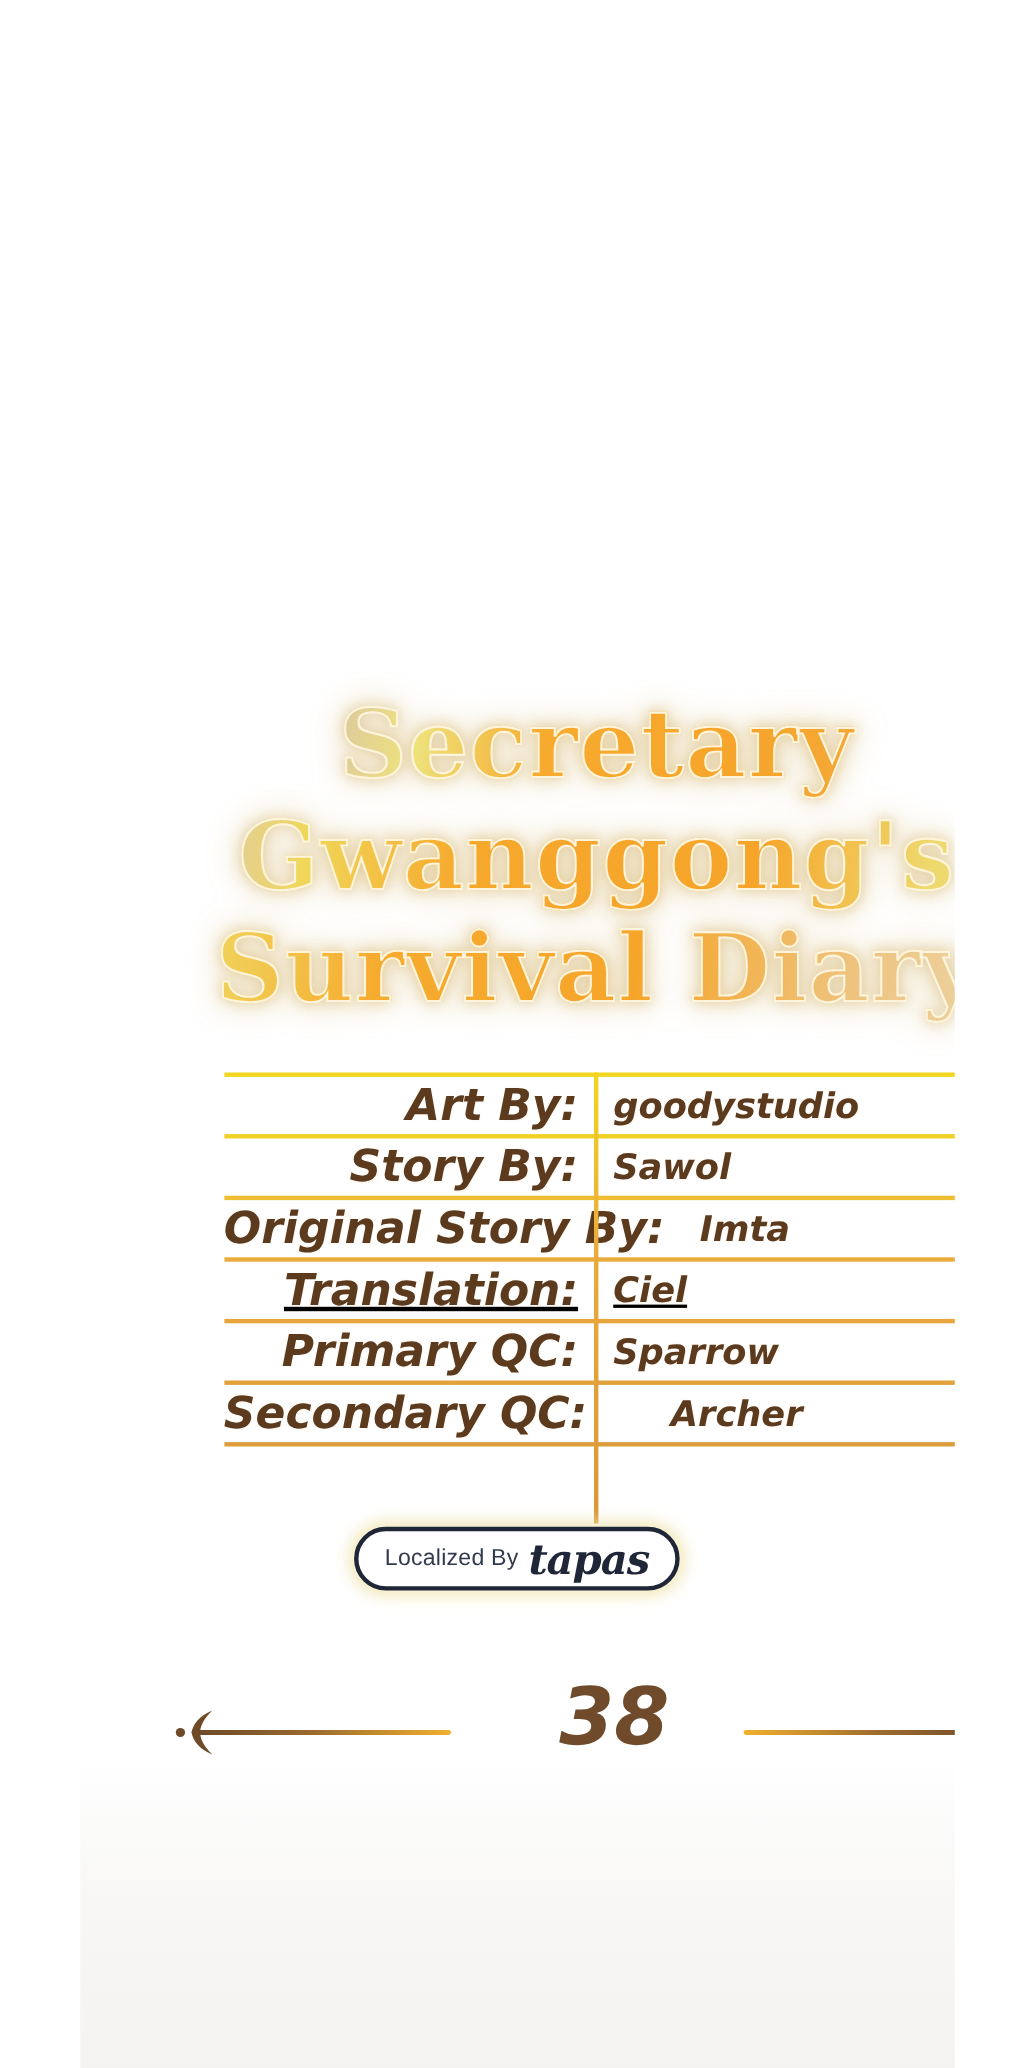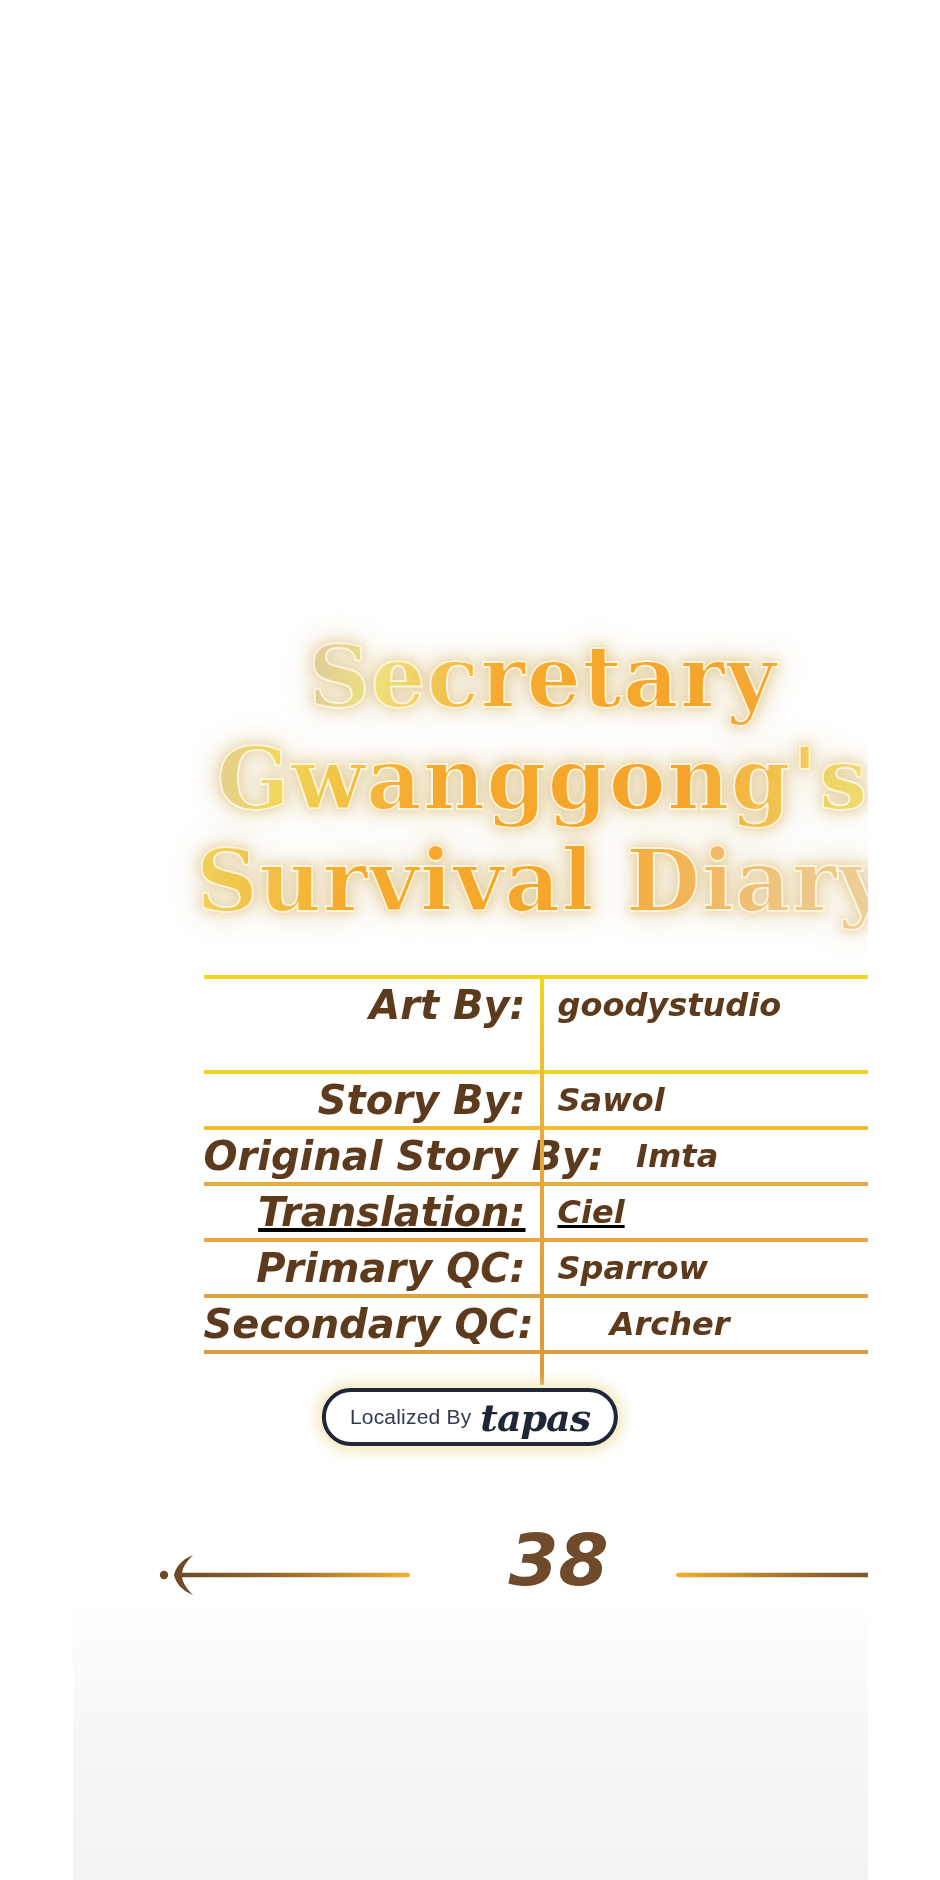--- a/index.html
+++ b/index.html
@@ -38,21 +38,21 @@
   .credits{
     position:absolute;left:131px;top:975px;width:674px;
   }
   .credit-row{
     display:flex;align-items:center;
     height:52px;
     border-top-width:4px;border-top-style:solid;
   }
   .credits .end-line{height:0;border-top:4px solid #dd9d3a;}
   .r0{border-top-color:#f2d620;}
-  .r1{border-top-color:#f2d125;margin-top:39px;}
+  .r1{border-top-color:#f2d125;}
   .r2{border-top-color:#eebd32;}
   .r3{border-top-color:#e9ab3b;text-decoration:underline;}
   .r4{border-top-color:#e9a83d;}
   .r5{border-top-color:#e7a53c;}
   .r6{border-top-color:#e1a13c;gap:44px;}
   .hand{
     font-family:"DejaVu Sans","Liberation Sans",sans-serif;
     font-style:italic;font-weight:700;
     color:#5c3a1e;
     text-shadow:0 0 3px #ffffff,0 0 3px #ffffff,1px 1px 0 #fff7ec,-1px -1px 0 #fff7ec;

